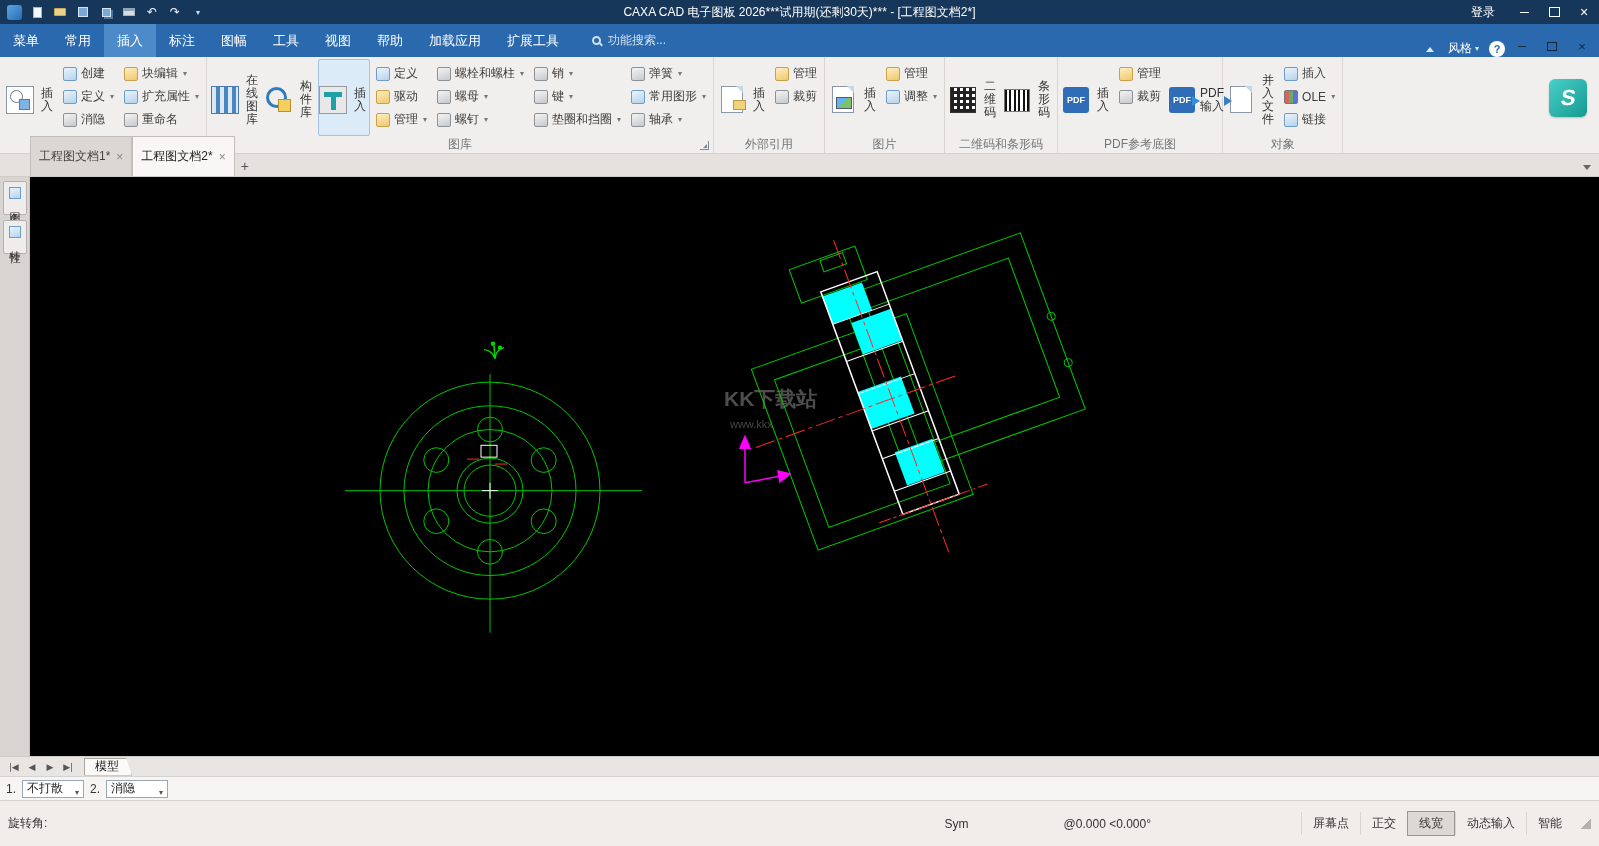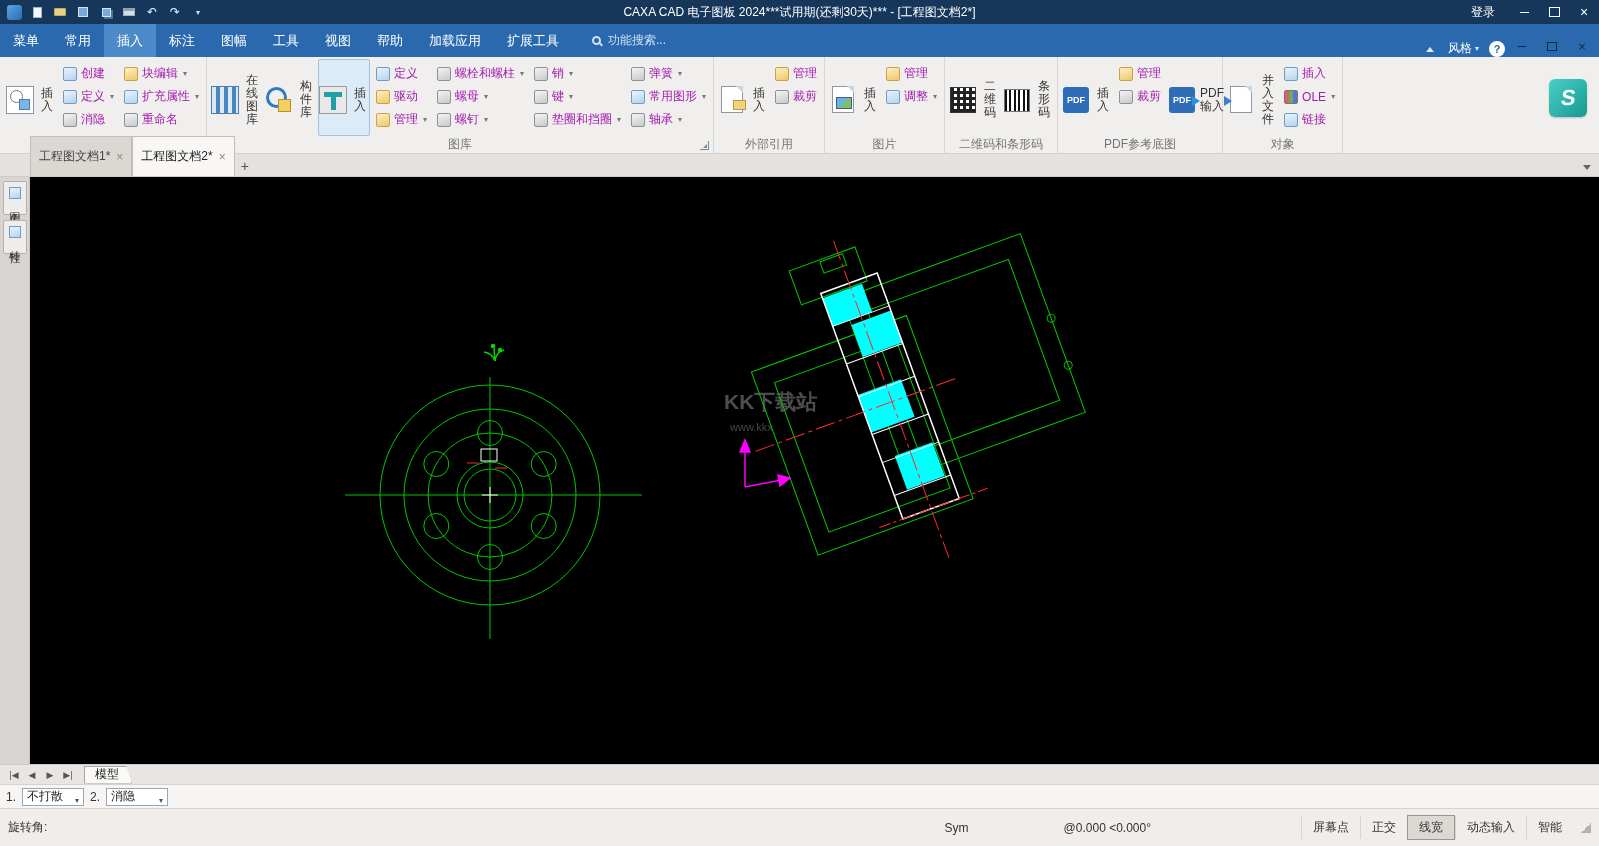--- a/index.html
+++ b/index.html
@@ -50,21 +50,21 @@
   .rgroup { display:flex; flex-direction:column; border-right:1px solid #d9d5d1; padding:0 3px; flex:none; }
   .rgroup-content { flex:1; display:flex; align-items:stretch; gap:2px; padding-top:2px; }
   .rgroup-label { height:17px; display:flex; align-items:center; justify-content:center; color:#757575; font-size:12px; position:relative; padding:0 8px; }
   .launcher { position:absolute; right:1px; bottom:3px; width:9px; height:9px; border-right:1px solid #7a8a9a; border-bottom:1px solid #7a8a9a; }
   .launcher::after { content:""; position:absolute; right:1px; bottom:1px; border-left:4px solid transparent; border-top:4px solid transparent; border-bottom:4px solid #7a8a9a; transform:rotate(0deg); }
   .bigbtn { width:52px; display:flex; flex-direction:row; align-items:center; padding-top:4px; gap:4px; border:1px solid transparent; border-radius:2px; text-align:center; }
   .bigbtn.selected { background:#dcebf8; border-color:#9fc4e5; }
   .blabel { font-size:12px; line-height:13px; color:#333; }
   .smallcol { display:flex; flex-direction:column; padding-top:3px; }
   .sbtn { display:flex; align-items:center; gap:4px; height:23px; padding:0 4px; border-radius:2px; }
-  .sbtn .slabel { font-size:12px; color:#a21caf; white-space:nowrap; }
+  .sbtn .slabel { font-size:12px; color:#404040; white-space:nowrap; }
   .dd::after { content:"▾"; font-size:8px; color:#777; margin-left:1px; }
   .mini { width:14px; height:14px; flex:none; background:linear-gradient(160deg,#eaf3fb,#b6d3ec); border:1px solid #6d9ec9; border-radius:2px; }
   .mini.y { background:linear-gradient(160deg,#fdeec3,#f0c969); border-color:#c9a14d; }
   .mini.s { background:linear-gradient(160deg,#f4f4f4,#c6c9cc); border-color:#8d9297; }
   .mini.ole { background:linear-gradient(90deg,#e06060 33%,#60b060 33% 66%,#6070d8 66%); border-color:#777; }
   .bi { width:28px; height:28px; position:relative; margin-top:1px; flex:none; }
   .bi-block { border:1px solid #8a98a8; background:#fff; }
   .bi-block::before { content:""; position:absolute; left:3px; top:3px; width:11px; height:11px; border:1px solid #6a7a8a; border-radius:50%; }
   .bi-block::after { content:""; position:absolute; right:3px; bottom:3px; width:9px; height:9px; background:#7fb2e5; border:1px solid #4a7dae; }
   .bi-onlinelib { border:1px solid #4a7dae; background:repeating-linear-gradient(90deg,#dce9f5 0 4px,#4a86c0 4px 8px); }
@@ -112,21 +112,21 @@
   .mtab { height:18px; margin-left:6px; padding:0 12px 0 10px; background:#fbfaf9; border:1px solid #aaa6a2; display:flex; align-items:center; font-size:12px; color:#222; clip-path:polygon(0 0,calc(100% - 6px) 0,100% 100%,0 100%); }
 
   
   .cmdbar { height:24px; background:#f7f5f3; border-top:1px solid #d6d2ce; display:flex; align-items:center; gap:6px; padding-left:6px; flex:none; }
   .cmd-index { font-size:12px; color:#333; }
   .combo { display:flex; align-items:flex-end; justify-content:space-between; min-width:62px; height:18px; border:1px solid #9aa8b6; background:#fff; padding:0 4px; gap:8px; }
   .combo::after { content:"▾"; font-size:8px; color:#555; }
   .combo .cval { font-size:12px; color:#222; }
 
   
-  .statusbar { height:38px; background:#f0edea; border-top:1px solid #d6d2ce; display:flex; align-items:center; padding:12px 8px; flex:none; font-size:12px; color:#333; }
+  .statusbar { height:46px; background:#f0edea; border-top:1px solid #d6d2ce; display:flex; align-items:center; padding:12px 8px; flex:none; font-size:12px; color:#333; }
   .sb-sym { margin-left:auto; }
   .sb-coords { margin-left:95px; }
   .sb-toggles { margin-left:150px; display:flex; align-items:center; }
   .sb-item { padding:3px 11px; border-left:1px solid #d8d4d0; white-space:nowrap; }
   .sb-item.active { background:#dcd8d4; border:1px solid #9a958f; }
   .sb-grip { width:10px; height:10px; margin-left:8px; background:linear-gradient(135deg,transparent 50%,#b5b1ad 50%); }
 </style>
 </head>
 <body>
 
@@ -147,21 +147,21 @@
       <span class="qbtn">
           <span class="i-saveall"></span>
         </span>
       <span class="qbtn">
           <span class="i-print"></span>
         </span>
       <span class="qbtn i-undo"></span>
       <span class="qbtn i-redo"></span>
       <span class="qbtn i-qcaret"></span>
     </div>
-    <div class="titlebar-title">CAXA CAD 电子图板 2024***试用期(还剩30天)*** - [工程图文档2*]</div>
+    <div class="titlebar-title">CAXA CAD 电子图板 2026***试用期(还剩30天)*** - [工程图文档2*]</div>
     <div class="title-right">
       <span class="login">登录</span>
       <span class="wbtn w-min"></span>
       <span class="wbtn w-max"></span>
       <span class="wbtn w-close"></span>
     </div>
   </div>
 
   <div class="menubar">
     <div class="menu-tab">菜单</div>

